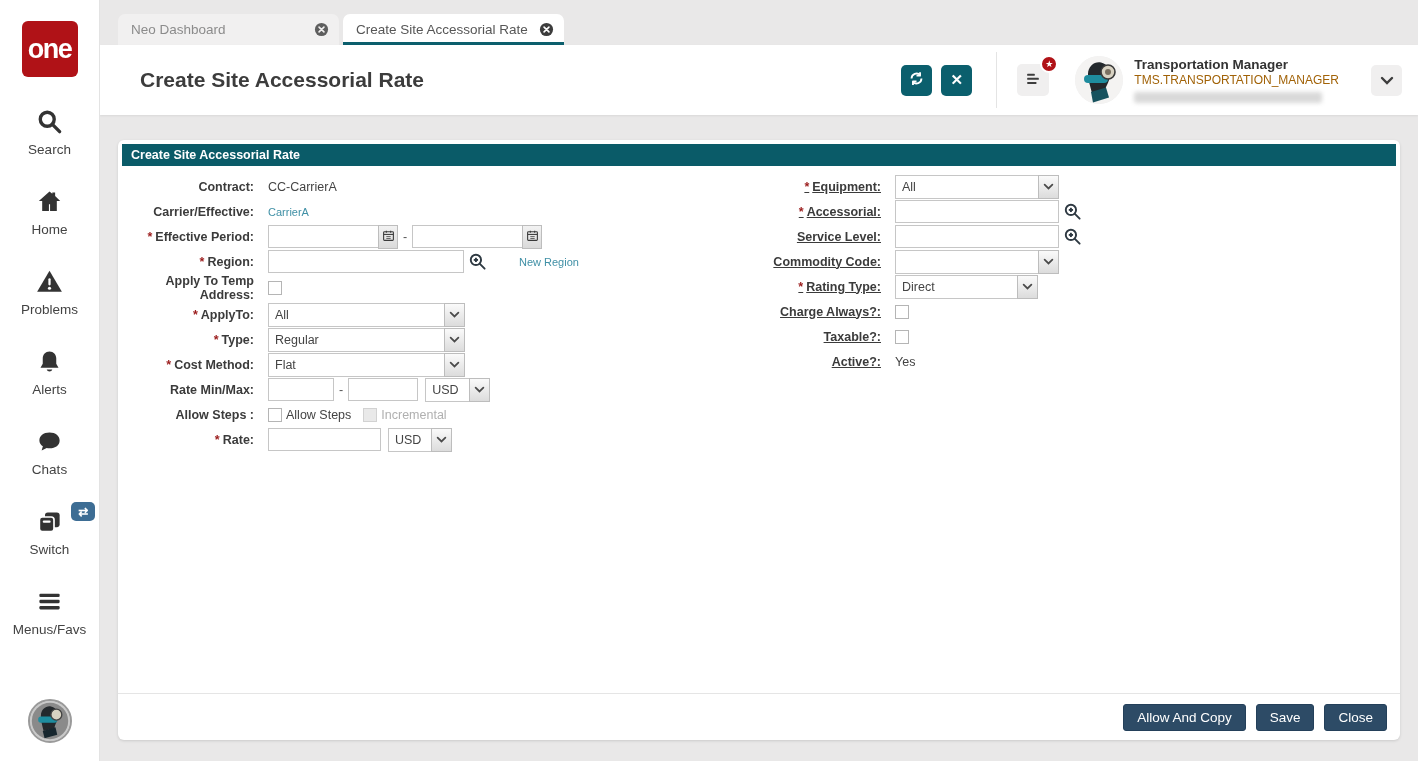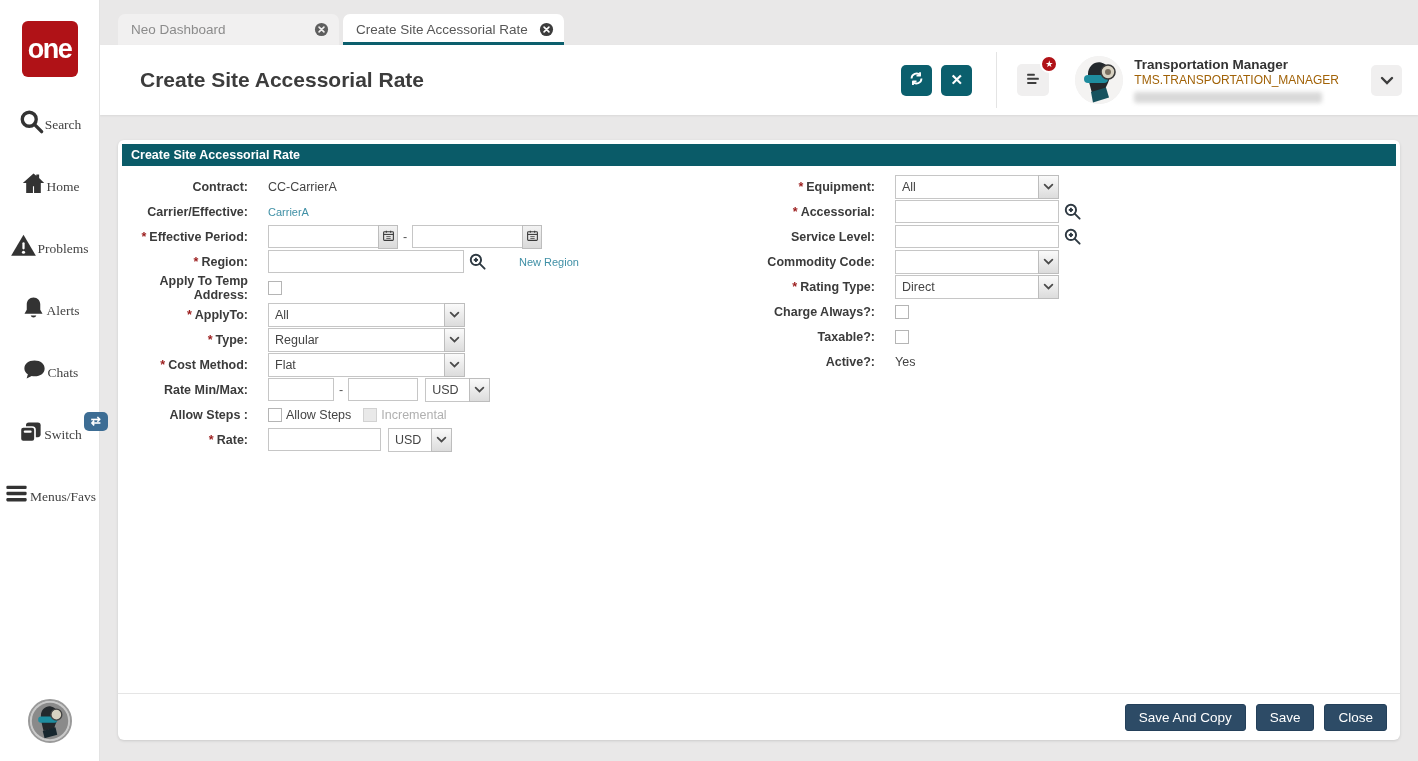--- a/index.html
+++ b/index.html
@@ -6,22 +6,22 @@
   html,body { width:1418px; height:761px; overflow:hidden;
     font-family:"Liberation Sans", sans-serif; background:#e9e8e8; }
 
   
   .sidebar { position:fixed; left:0; top:0; width:100px; height:761px;
     background:#ffffff; border-right:1px solid #e3e3e3;
     display:flex; flex-direction:column; align-items:center; z-index:10; }
   .logo { width:56px; height:56px; margin-top:21px; background:#b01217;
     border-radius:6px; color:#fff; display:flex; align-items:center;
     justify-content:center; font-size:27px; font-weight:bold; letter-spacing:-1.5px; }
-  .nav-item { margin-top:31px; display:flex; flex-direction:row;
-    align-items:center; color:#333; cursor:pointer; position:relative;font-family:Liberation Serif, serif; }
+  .nav-item { margin-top:31px; display:flex; flex-direction:column;
+    align-items:center; color:#333; cursor:pointer; position:relative; }
   .nav-item svg { width:27px; height:27px; }
   .nav-label { font-size:13.5px; color:#434343; margin-top:3px; }
   .switch-badge { position:absolute; top:-6px; right:-26px; width:24px; height:19px;
     background:#3d6d94; border-radius:5px; color:#fff; font-size:12px;
     display:flex; align-items:center; justify-content:center; font-weight:bold; }
   .side-avatar { margin-top:auto; margin-bottom:18px; width:44px; height:44px;
     border-radius:50%; overflow:hidden; border:2px solid #9a9a9a;
     background:#cfcfcf; }
 
   
@@ -64,23 +64,23 @@
   .content { padding:25px 18px 0 18px; }
   .card { background:#fff; border-radius:6px; height:600px;
     box-shadow:0 1px 3px rgba(0,0,0,.13); display:flex; flex-direction:column; }
   .panel-bar { margin:4px 4px 0 4px; background:#0a5b68; color:#fff;
     font-size:12.5px; font-weight:bold; padding:4px 9px; }
   .form-area { flex:1; display:grid; grid-template-columns:617px 1fr;
     padding-top:8px; align-content:start; }
   .col { display:flex; flex-direction:column; }
   .frow { display:flex; align-items:center; min-height:25px; margin-bottom:0; }
   .flabel { font-size:12.5px; font-weight:bold; color:#3b3b3b; text-align:right;
-    padding-right:20px; flex:0 0 auto; }
+    padding-right:14px; flex:0 0 auto; }
   .col-left .flabel { width:150px; }
-  .col-right .flabel { width:160px; }
+  .col-right .flabel { width:160px;text-decoration:underline; }
   .req { color:#9b1c1c; margin-right:3px; font-weight:bold; font-size:12.5px; }
   .fvalue { font-size:12.5px; color:#444; }
   .link { font-size:11px; color:#4090a6; cursor:pointer; }
   input[type=text] { height:23px; border:1px solid #c6c6c6; font-size:12.5px;
     padding:0 5px; color:#444; font-family:inherit; }
   input[type=checkbox] { width:14px; height:14px; accent-color:#fff;
     border:1px solid #b5b5b5; appearance:none; background:#fff; cursor:pointer; }
   input[type=checkbox]:disabled { background:#e9e9e9; border-color:#d2d2d2; }
   .sel { display:inline-flex; align-items:stretch; }
   .sel-box { height:24px; border:1px solid #c6c6c6; background:#fff;
@@ -459,21 +459,21 @@
                   <svg width="11" height="7" viewBox="0 0 14 9" fill="none" stroke="currentColor" stroke-width="2.2" stroke-linecap="round">
                     <path d="M2 2l5 5 5-5"></path>
                   </svg>
                 </span>
             </span>
           </div>
 
           <div class="frow">
             <span class="flabel"><span class="req">*</span><span>Rating Type:</span></span>
             <span class="sel">
-              <span class="sel-box" style="width:144px">Direct</span>
+              <span class="sel-box" style="width:123px">Direct</span>
               <span class="sel-btn">
                   <svg width="11" height="7" viewBox="0 0 14 9" fill="none" stroke="currentColor" stroke-width="2.2" stroke-linecap="round">
                     <path d="M2 2l5 5 5-5"></path>
                   </svg>
                 </span>
             </span>
           </div>
 
           <div class="frow">
             <span class="flabel">Charge Always?:</span>
@@ -486,19 +486,19 @@
           </div>
 
           <div class="frow">
             <span class="flabel">Active?:</span>
             <span class="fvalue">Yes</span>
           </div>
         </div>
       </div>
 
       <div class="card-footer">
-        <button class="navy-btn">Save And Copy</button>
+        <button class="navy-btn">Allow And Copy</button>
         <button class="navy-btn">Save</button>
         <button class="navy-btn">Close</button>
       </div>
     </div>
   </div>
 </div>
 
 </body></html>

